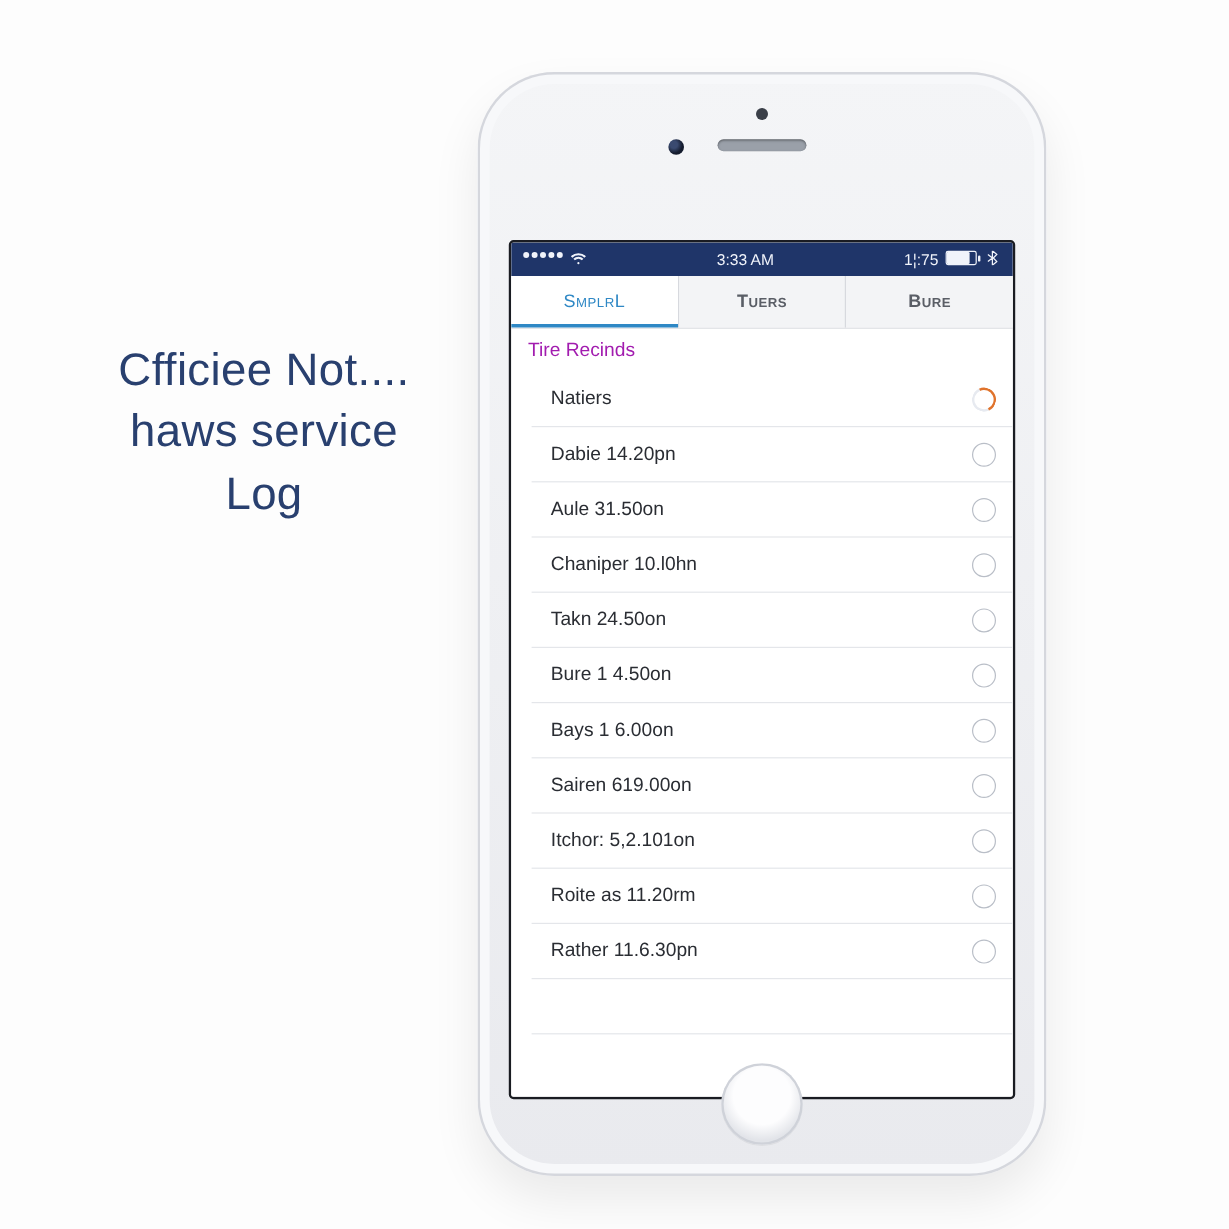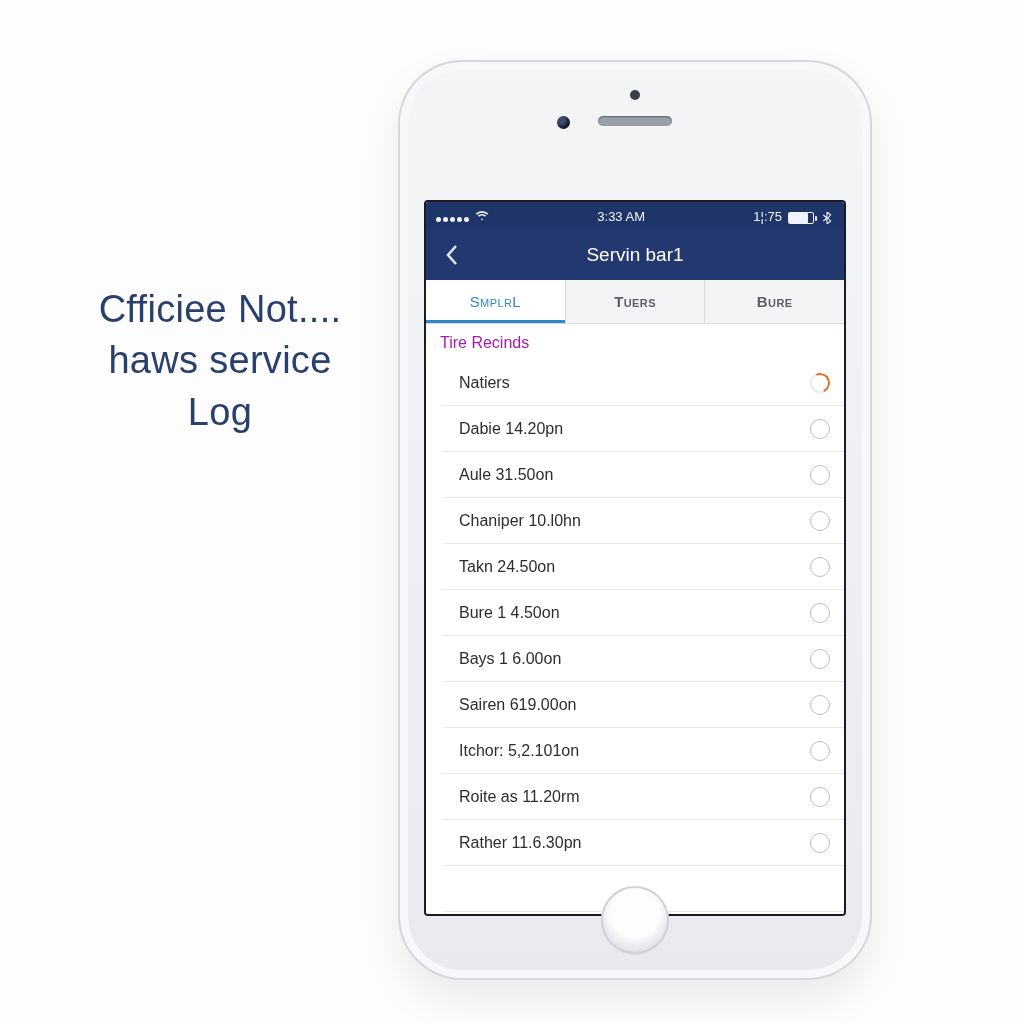--- a/index.html
+++ b/index.html
@@ -81,21 +81,21 @@
   
   .statusbar {
     height: 28px;
     background: #1f3569;
     color: #f0f3fa;
     font-size: 13px;
     display: flex; align-items: center; justify-content: space-between;
     padding: 0 10px;
     font-weight: 500;
   }
-  .sb-left, .sb-right { display: flex; align-items: flex-end; gap: 6px; }
+  .sb-left, .sb-right { display: flex; align-items: flex-start; gap: 6px; }
   .dots { display: flex; gap: 2px; }
   .dots span { width: 5px; height: 5px; border-radius: 50%; background: #f0f3fa; display:block;}
   .wifi-icon, .bt-icon { width: 14px; height: 12px; display: inline-block; }
   .wifi-icon svg, .bt-icon svg { width:100%; height:100%; display:block; }
   .battery {
     width: 26px; height: 12px; border: 1.4px solid #f0f3fa; border-radius: 2px;
     position: relative;
   }
   .battery::after{
     content:""; position:absolute; right:-4px; top:3px; width:2px; height:5px;
@@ -225,28 +225,20 @@
             <i></i>
           </span>
         <span class="bt-icon">
           <svg viewBox="0 0 10 16">
               <path d="M5 0v16l5-4-4-4 4-4-5-4zM5 8L0 12m0-8l5 4" stroke="#f0f3fa" stroke-width="1.4" fill="none" stroke-linejoin="round"></path>
             </svg>
         </span>
       </div>
     </div>
 
-    <div class="navbar">
-      <div class="back">
-        <svg viewBox="0 0 14 22">
-          <polyline points="11,2 3,11 11,20"></polyline>
-        </svg>
-      </div>
-      <span>Servin bar1</span>
-    </div>
 
     <div class="tabs" id="tabs">
         <div class="tab active">
           <span>SmplrL</span>
         </div>
         <div class="tab">
           <span>Tuers</span>
         </div>
         <div class="tab">
           <span>Bure</span>

